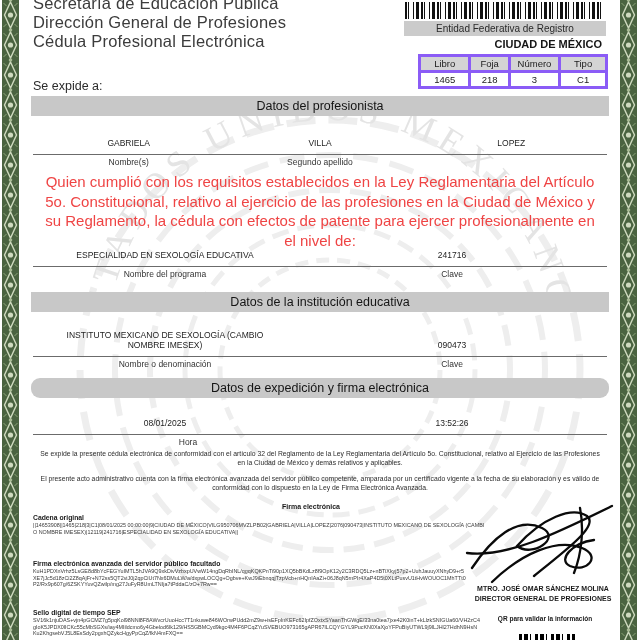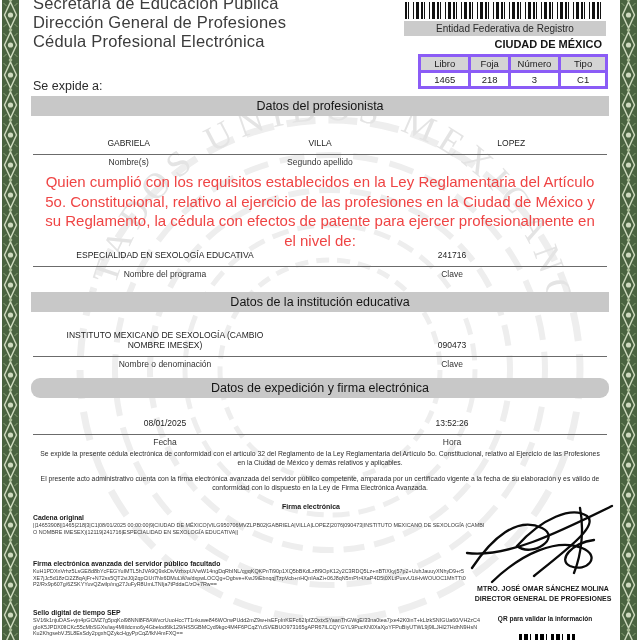--- a/index.html
+++ b/index.html
@@ -171,21 +171,20 @@
   </div>
 
   <div class="abs z bar" style="top:378px;border-radius:9px;">Datos de expedición y firma electrónica</div>
 
   <div class="abs z frow" style="top:418px;">
     <div class="vals">
       <div class="cL">08/01/2025</div>
       <div class="cR">13:52:26</div>
     </div>
     <div class="labels">
-      <div class="cL">Fecha</div>
       <div class="cR">Hora</div>
     </div>
   </div>
 
   <div class="abs z legal" style="top:449px;">Se expide la presente cédula electrónica de conformidad con el artículo 32 del Reglamento de la Ley Reglamentaria del Artículo 5o. Constitucional, relativo al Ejercicio de las Profesiones en la Ciudad de México y demás relativos y aplicables.</div>
   <div class="abs z legal" style="top:474px;">El presente acto administrativo cuenta con la firma electrónica avanzada del servidor público competente, amparada por un certificado vigente a la fecha de su elaboración y es válido de conformidad con lo dispuesto en la Ley de Firma Electrónica Avanzada.</div>
 
   <div class="abs z ftitle">Firma electrónica</div>
 
   <div class="abs z cadena">

